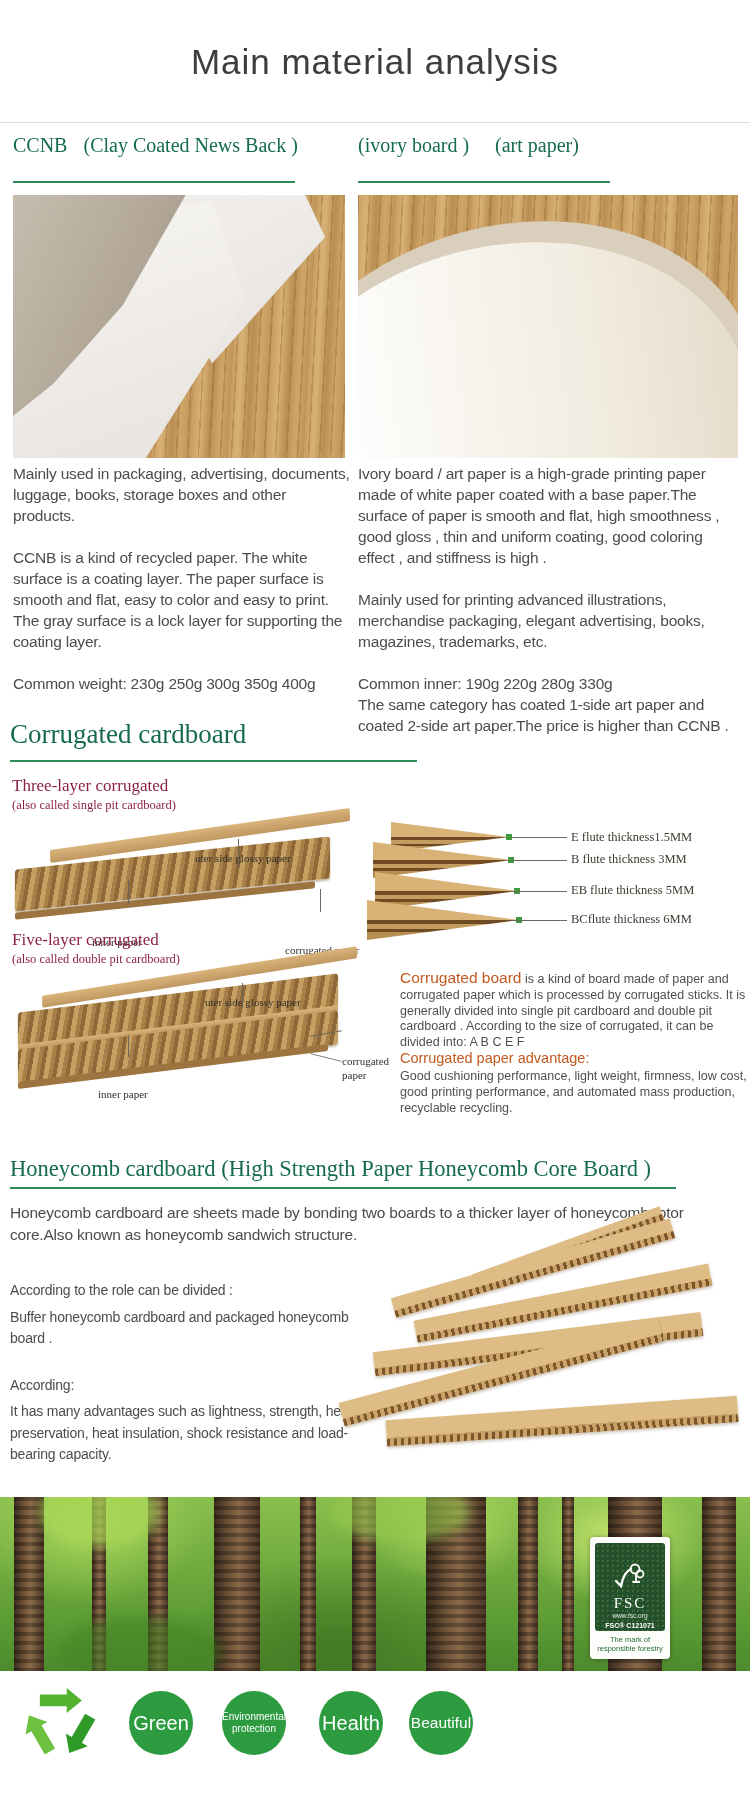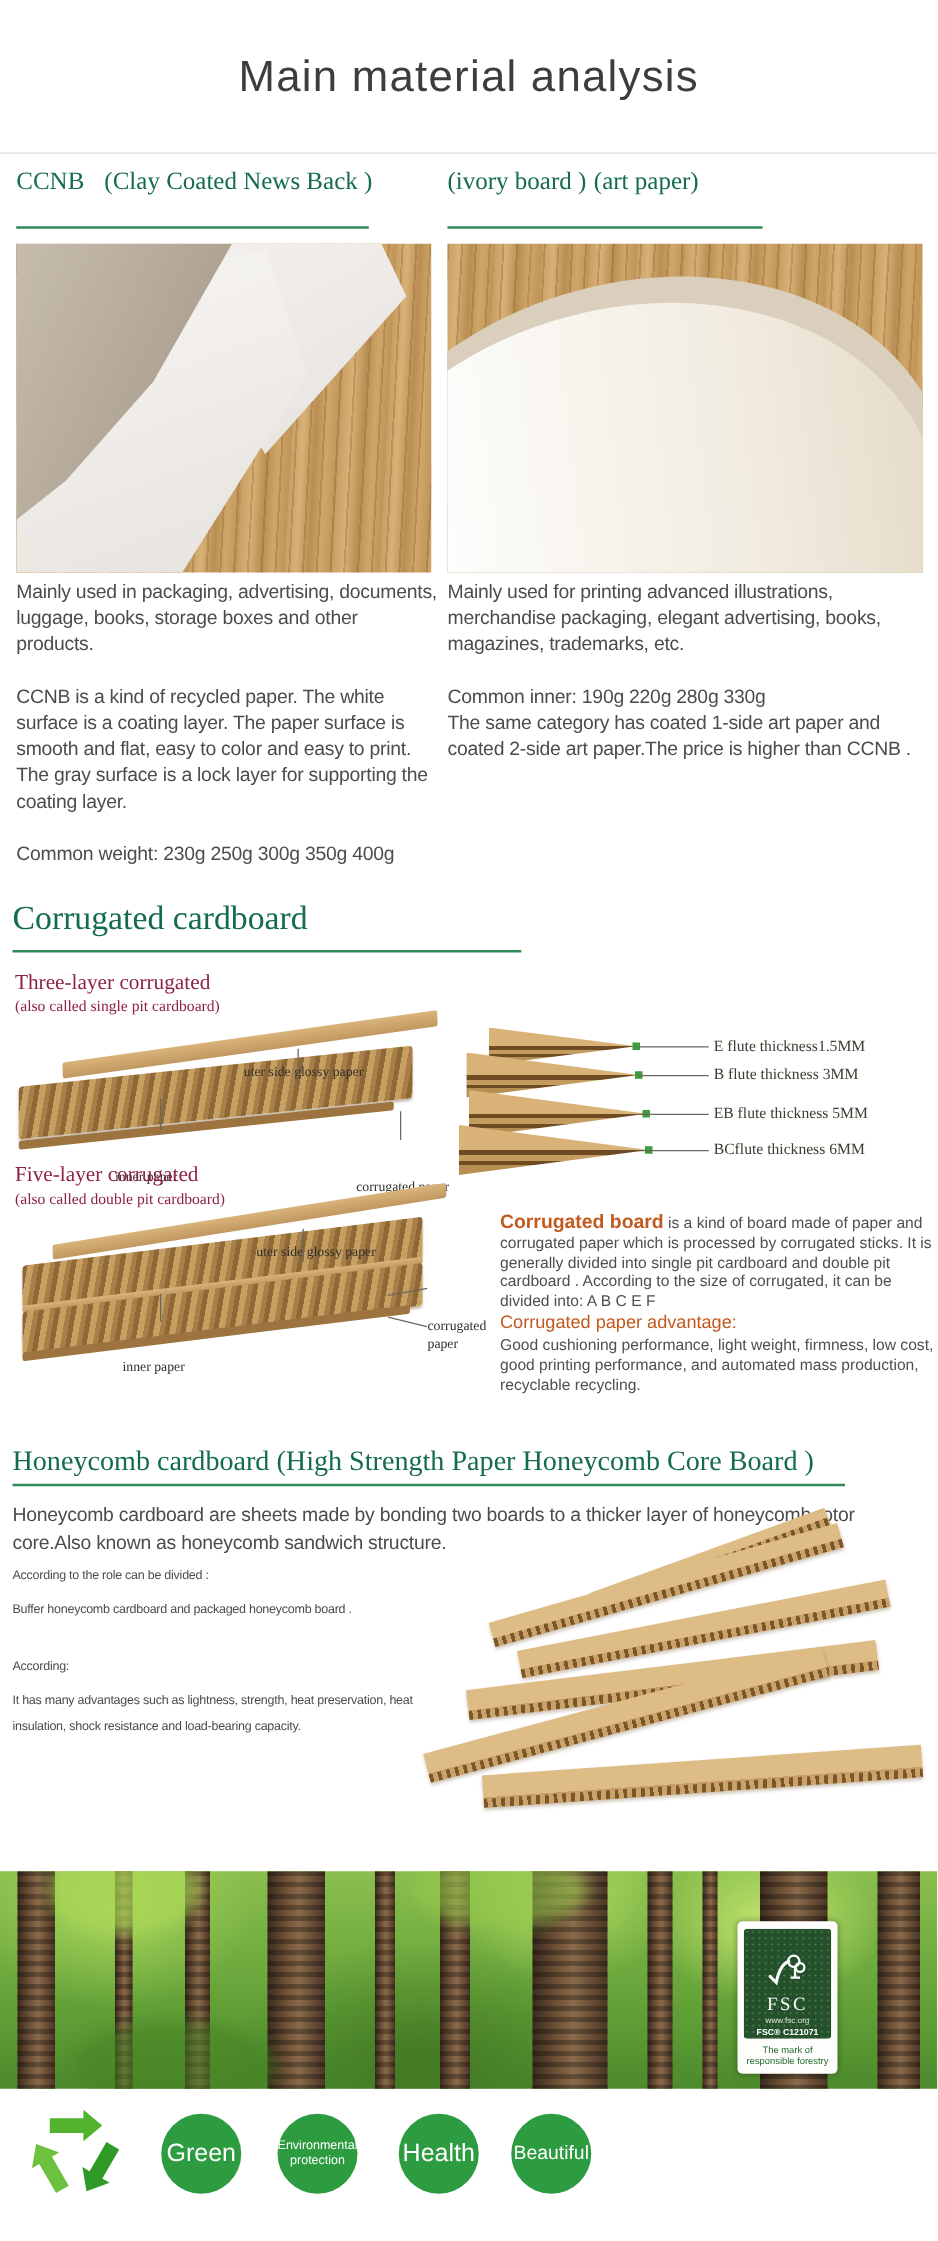--- a/index.html
+++ b/index.html
@@ -18,21 +18,21 @@
     text-align:center; font-size:35px; font-weight:300;
     color:#3d3d3d; letter-spacing:1px;
   }
   .top-divider { position:absolute; top:122px; left:0; width:750px; height:1px; background:#dcdcdc; }
 
   
   .sec-head { position:absolute; color:#156c4b; }
   .head-ccnb  { left:13px;  top:134px; font-size:20px; }
   .head-ccnb .h-sub { margin-left:16px; }
   .head-ivory { left:358px; top:134px; font-size:20px; }
-  .head-ivory .h-sub { margin-left:6px; }
+  .head-ivory .h-sub { margin-left:26px; }
   .green-rule { position:absolute; height:2px; background:#2e8b57; }
   .rule-ccnb  { left:13px;  top:181px; width:282px; }
   .rule-ivory { left:358px; top:181px; width:252px; }
 
   
   .photo { position:absolute; top:195px; height:263px; overflow:hidden; }
   .photo-ccnb  { left:13px;  width:332px; }
   .photo-ivory { left:358px; width:380px; }
   .wood {
     background:
@@ -87,29 +87,29 @@
   .wedge-2 { left:10px; top:44px;  width:138px; height:36px; }
   .wedge-3 { left:12px; top:74px;  width:142px; height:38px; }
   .wedge-4 { left:4px;  top:102px; width:152px; height:40px; }
   .flute-dot { position:absolute; width:6px; height:6px; background:#3f9b3d; }
   .flute-line { position:absolute; height:1px; background:#6b675c; width:56px; left:148px; }
   .flute-label { position:absolute; left:208px; font-family:"Liberation Serif","DejaVu Serif",serif; font-size:12.5px; color:#3f3b30; white-space:nowrap; }
 
   
   .corr-text { position:absolute; left:400px; width:347px; font-size:12.5px; line-height:15.8px; color:#4f4f4f; }
   .corr-lead-p { top:970px; }
-  .lead-orange { color:#c2591f; font-size:15.5px;font-weight:bold; }
+  .lead-orange { color:#c2591f; font-size:15.5px; }
   .adv-title { position:absolute; left:400px; top:1050px; color:#c2591f; font-size:14.5px; }
   .adv-text  { top:1069px; }
 
   
   .head-honey { left:10px; top:1156px; font-size:22.5px; }
   .rule-honey { left:10px; top:1187px; width:666px; }
   .honey-intro { position:absolute; left:10px; top:1202px; width:740px; font-size:15.5px; line-height:21.5px; letter-spacing:-0.2px; }
-  .honey-col { position:absolute; left:10px; top:1250px; width:348px; font-size:10px; line-height:21.5px; letter-spacing:-0.2px; }
+  .honey-col { position:absolute; left:10px; top:1280px; width:348px; font-size:14px; line-height:21.5px; letter-spacing:-0.2px; }
   .honey-col .gap { margin-bottom:25px; }
   .honey-col .gap-sm { margin-bottom:5px; }
 
   .hc-photo { position:absolute; left:318px; top:1238px; width:432px; height:235px; }
   .hc-board { position:absolute; background:linear-gradient(180deg,#ddbc85 0 68%,#c79f64 68%); box-shadow:0 2px 3px rgba(90,60,20,.3); }
   .hc-board::after { content:""; position:absolute; left:0; right:0; bottom:0; height:7px;
     background:repeating-linear-gradient(90deg,#7c5628 0 3px,#caa36a 3px 7px); }
   .hc-b0 { left:150px; top:2px;   width:200px; height:15px; transform:rotate(-20deg); }
   .hc-b1 { left:70px;  top:20px;  width:290px; height:20px; transform:rotate(-16deg); }
   .hc-b2 { left:95px;  top:54px;  width:300px; height:22px; transform:rotate(-11deg); }
@@ -178,20 +178,21 @@
     <div class="ivory-curl-back"></div>
     <div class="ivory-curl-main"></div>
   </div>
 
   <div class="body-col col-ccnb">
     <p>Mainly used in packaging, advertising, documents, luggage, books, storage boxes and other products.</p>
     <p>CCNB is a kind of recycled paper. The white surface is a coating layer. The paper surface is smooth and flat, easy to color and easy to print. The gray surface is a lock layer for supporting the coating layer.</p>
     <p class="tight">Common weight: 230g 250g 300g 350g 400g</p>
   </div>
   <div class="body-col col-ivory">
+    <p>Ivory board / art paper is a high-grade printing paper made of white paper coated with a base paper.The surface of paper is smooth and flat, high smoothness  , good gloss ,  thin and uniform coating, good coloring effect  , and stiffness is high .</p>
     <p>Mainly used for printing advanced illustrations, merchandise packaging, elegant advertising, books, magazines,  trademarks, etc.</p>
     <p class="tight">Common inner: 190g 220g 280g 330g</p>
     <p class="tight">The same category has coated 1-side art paper and coated 2-side art paper.The price is higher than CCNB .</p>
   </div>
 
   <div class="sec-head serif head-corr">Corrugated cardboard</div>
   <div class="green-rule rule-corr"></div>
 
   <div class="sub-maroon serif t3-title">Three-layer corrugated</div>
   <div class="sub-maroon serif t3-sub">(also called single pit cardboard)</div>

